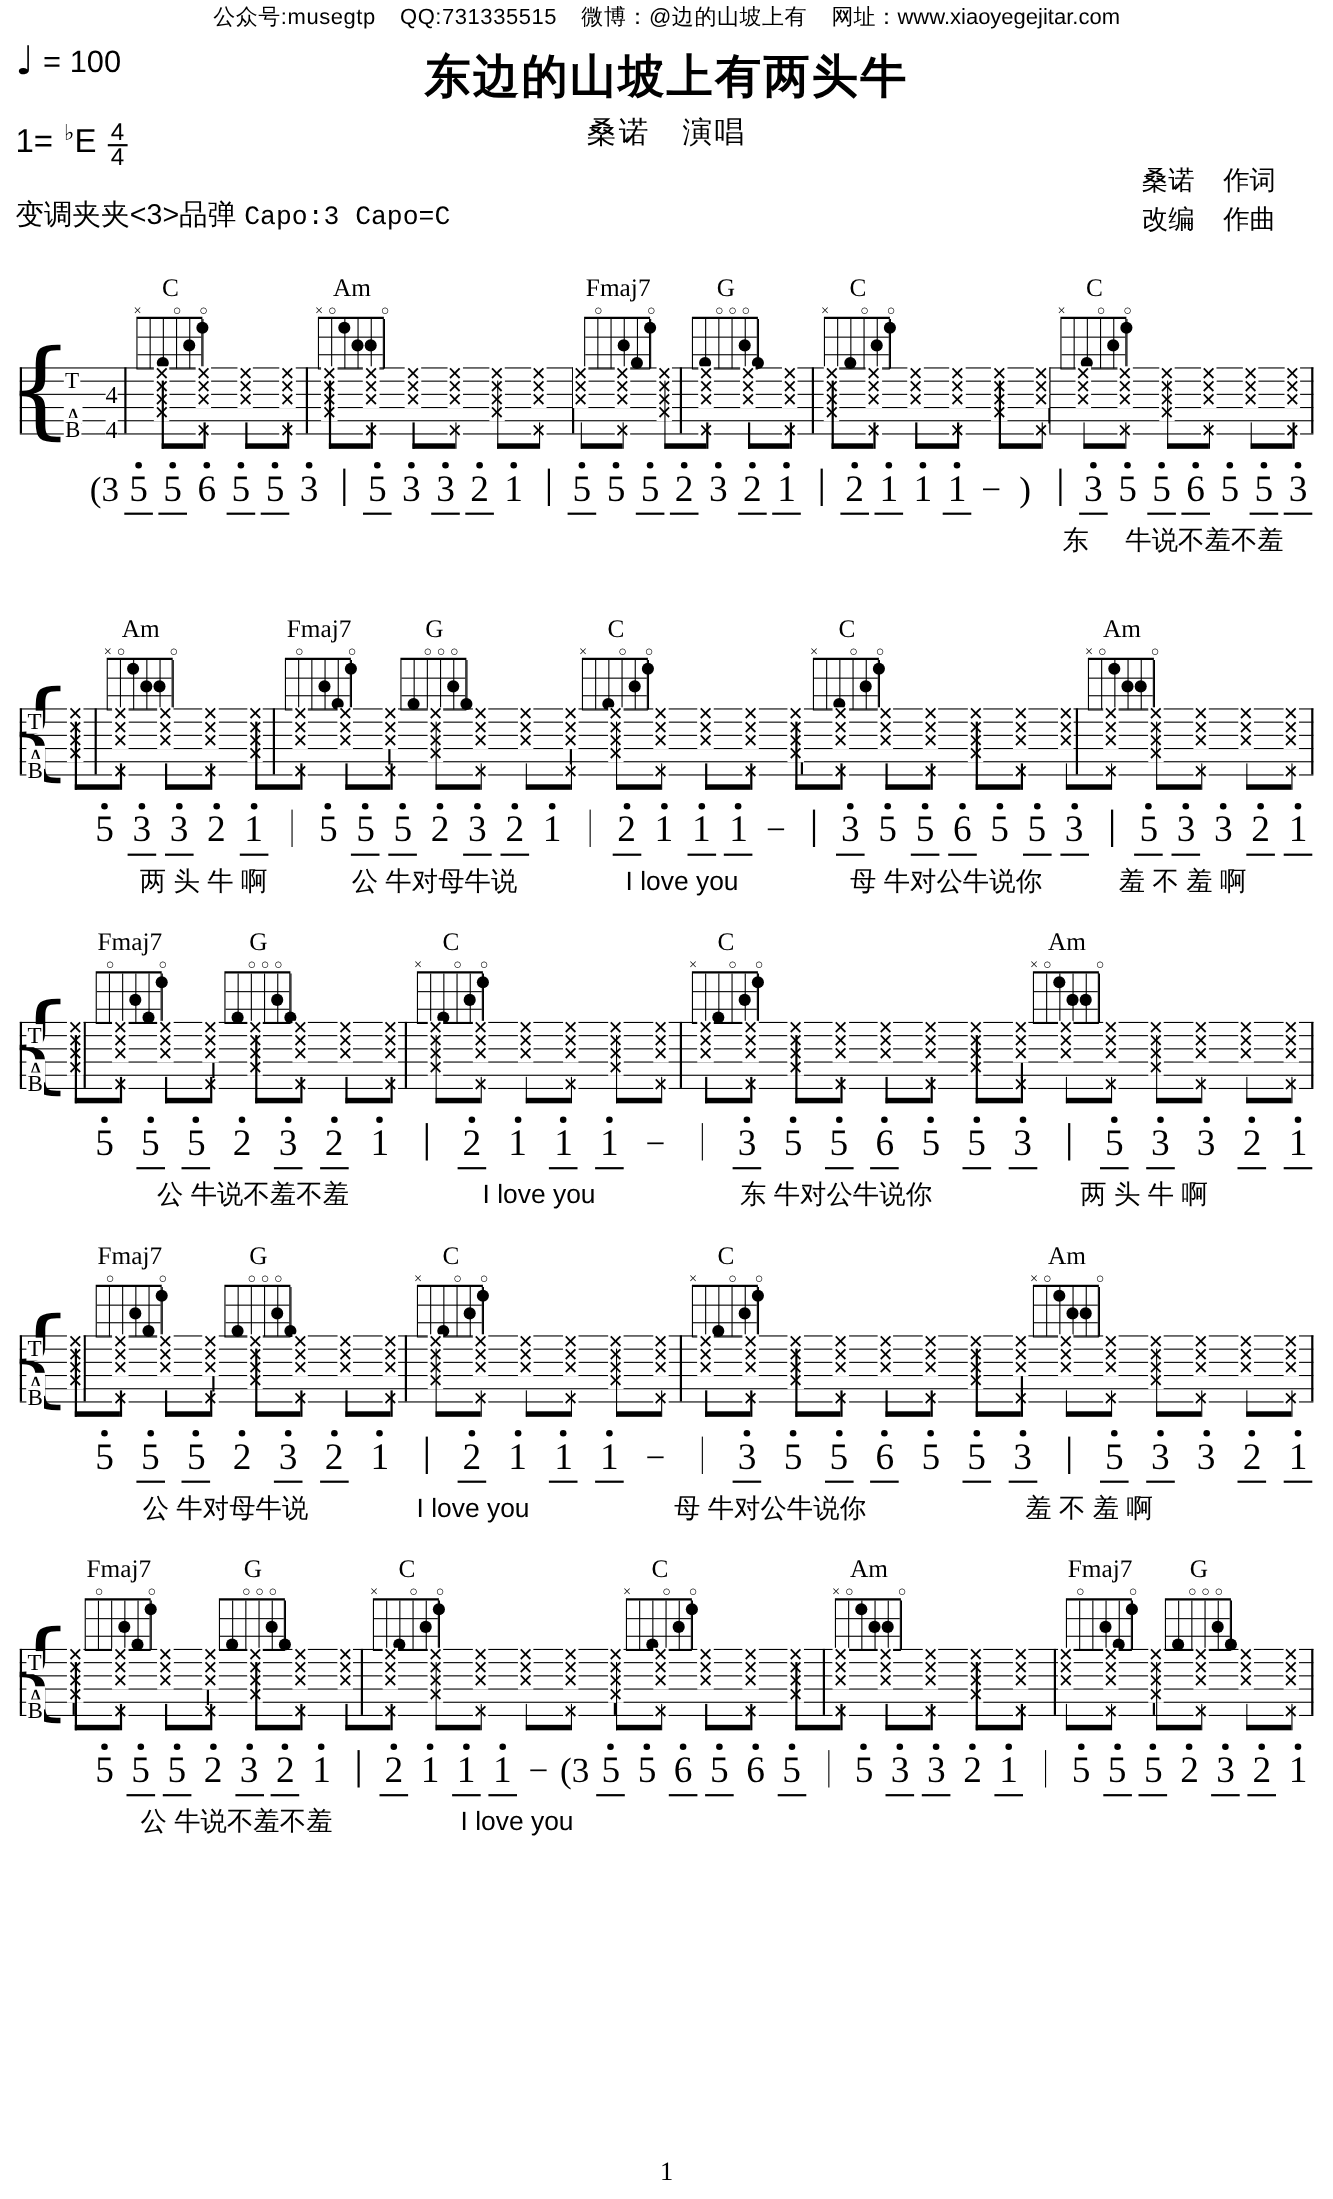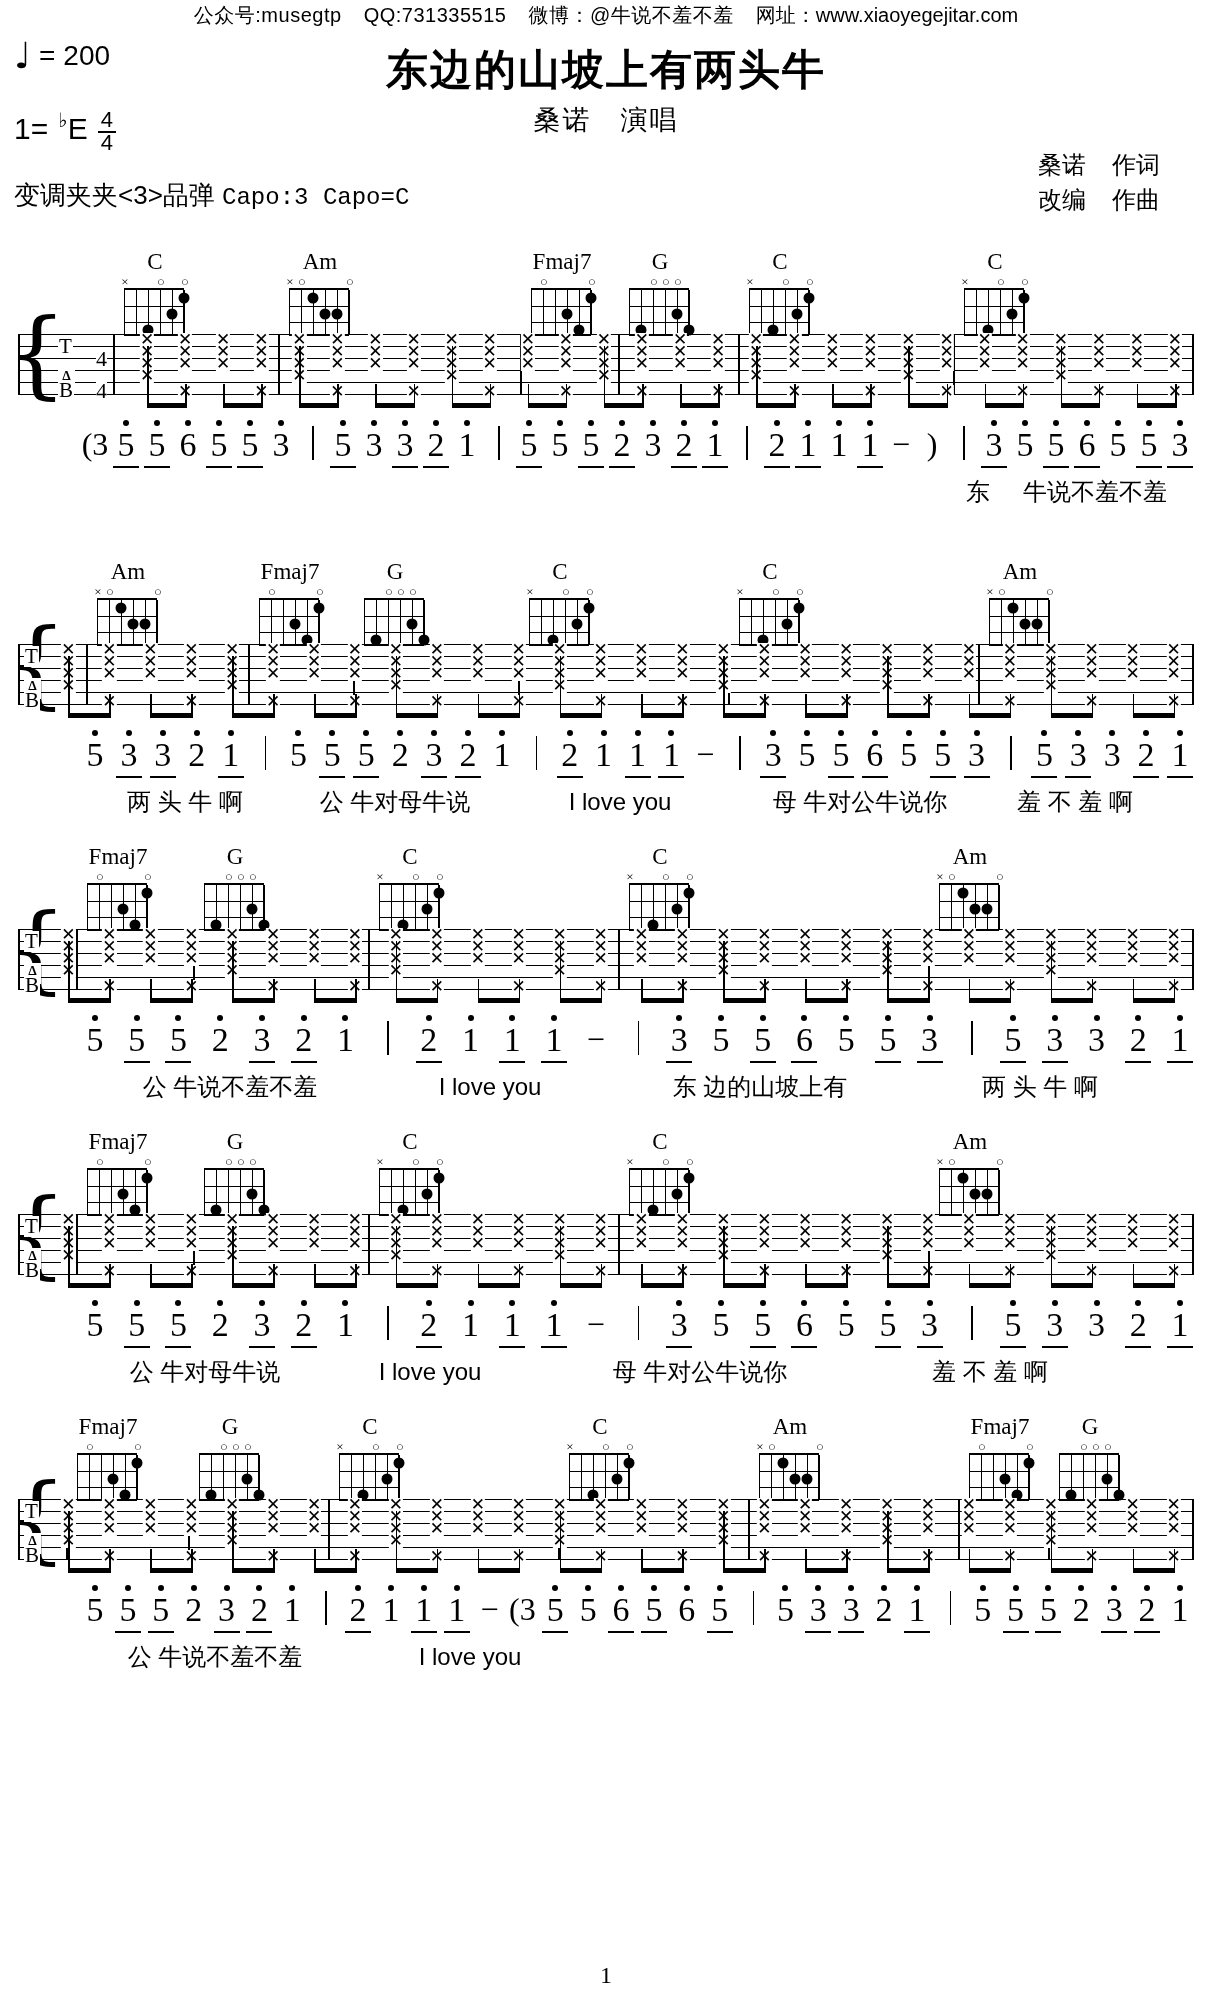--- a/index.html
+++ b/index.html
@@ -65,28 +65,28 @@
   .lyricrow{position:relative;height:36px;}
 
   .pagenum{position:absolute;left:0;bottom:10px;width:1212px;text-align:center;font-size:24px;font-family:"Liberation Serif",serif;}
 </style>
 </head>
 <body>
 
 <div class="watermark">
   <span class="wm-seg">公众号:musegtp</span>
   <span class="wm-seg">QQ:731335515</span>
-  <span class="wm-seg">微博：@牛说不羞不羞</span>
+  <span class="wm-seg">微博：@边的山坡上有</span>
   <span class="wm-seg wm-url">网址：www.xiaoyegejitar.com</span>
 </div>
 
 <div class="tempo">
   <span class="qnote">♩</span>
   <span>=</span>
-  <span>200</span>
+  <span>100</span>
 </div>
 
 <div class="keysig">
   <span>1=</span>
   <span style="display:inline-flex;align-items:flex-start;">
     <span class="flat">♭</span>
       <span>E</span>
   </span>
   <span class="meter">
     <span class="num">4</span>
@@ -1248,21 +1248,21 @@
         <div class="jp" style="left: 1138.27px; top: 8px;">2</div>
         <div class="jpdot" style="left: 1138.27px; top: 0px;"></div>
         <div class="jpunder" style="left: 1125.27px; top: 46px; width: 26px;"></div>
         <div class="jp" style="left: 1180px; top: 8px;">1</div>
         <div class="jpdot" style="left: 1180px; top: 0px;"></div>
         <div class="jpunder" style="left: 1167px; top: 46px; width: 26px;"></div>
       </div>
       <div class="lyricrow">
         <div class="lyric" style="left: 230px; top: 0px;">公 牛说不羞不羞</div>
         <div class="lyric" style="left: 490px; top: 0px;">I love you</div>
-        <div class="lyric" style="left: 760px; top: 0px;">东 边的山坡上有</div>
+        <div class="lyric" style="left: 760px; top: 0px;">东 牛对公牛说你</div>
         <div class="lyric" style="left: 1040px; top: 0px;">两 头 牛 啊</div>
       </div>
     </div>
     <div class="system" style="top: 1130px;">
       <div class="chordrow">
         <div class="chordbox" style="left: 81px;">
           <div class="cname">Fmaj7</div>
           <div class="diagram">
             <div class="omark">
               <span style="left: 13px;">○</span>

